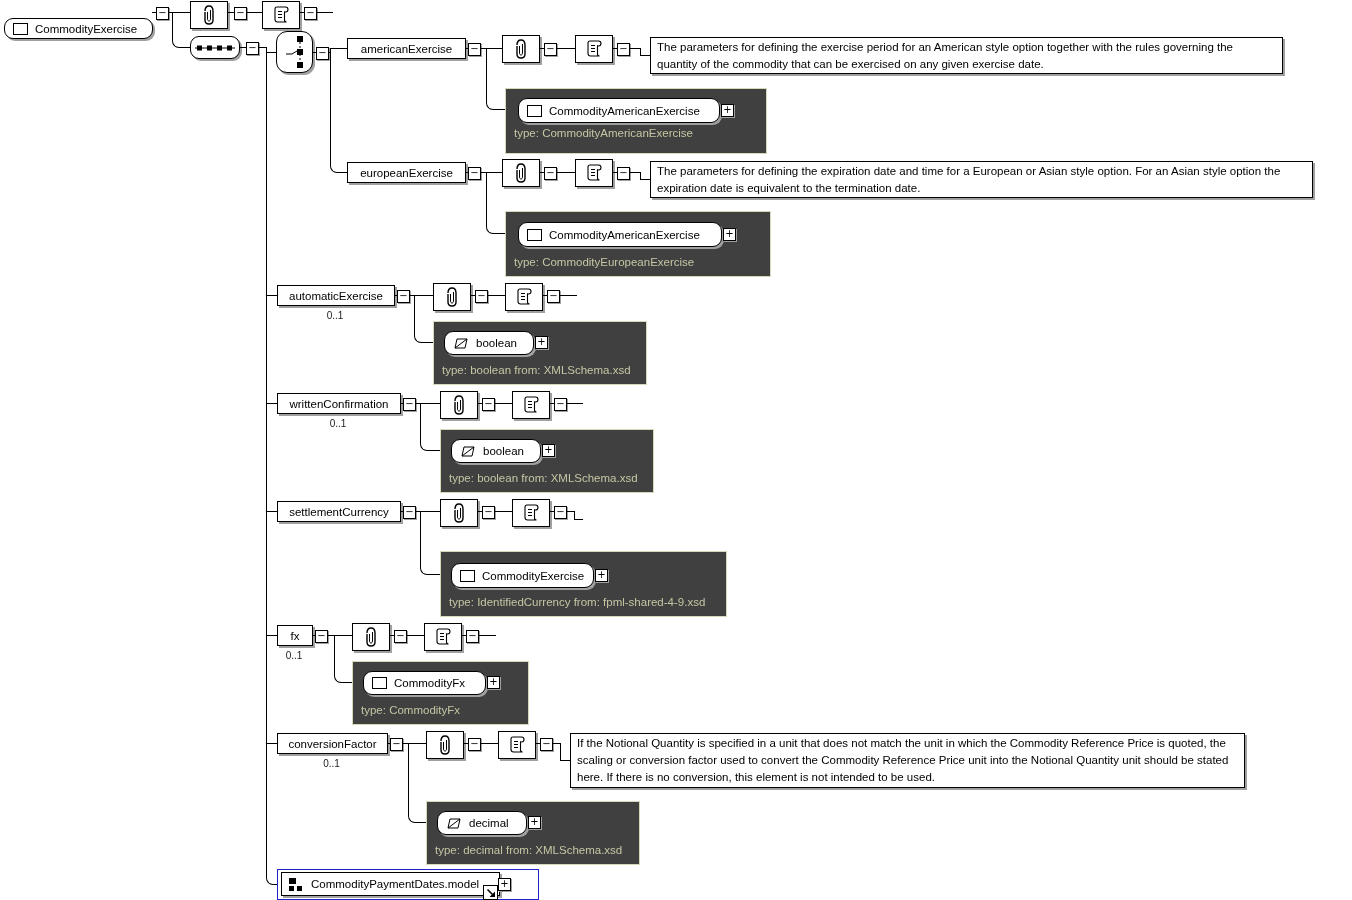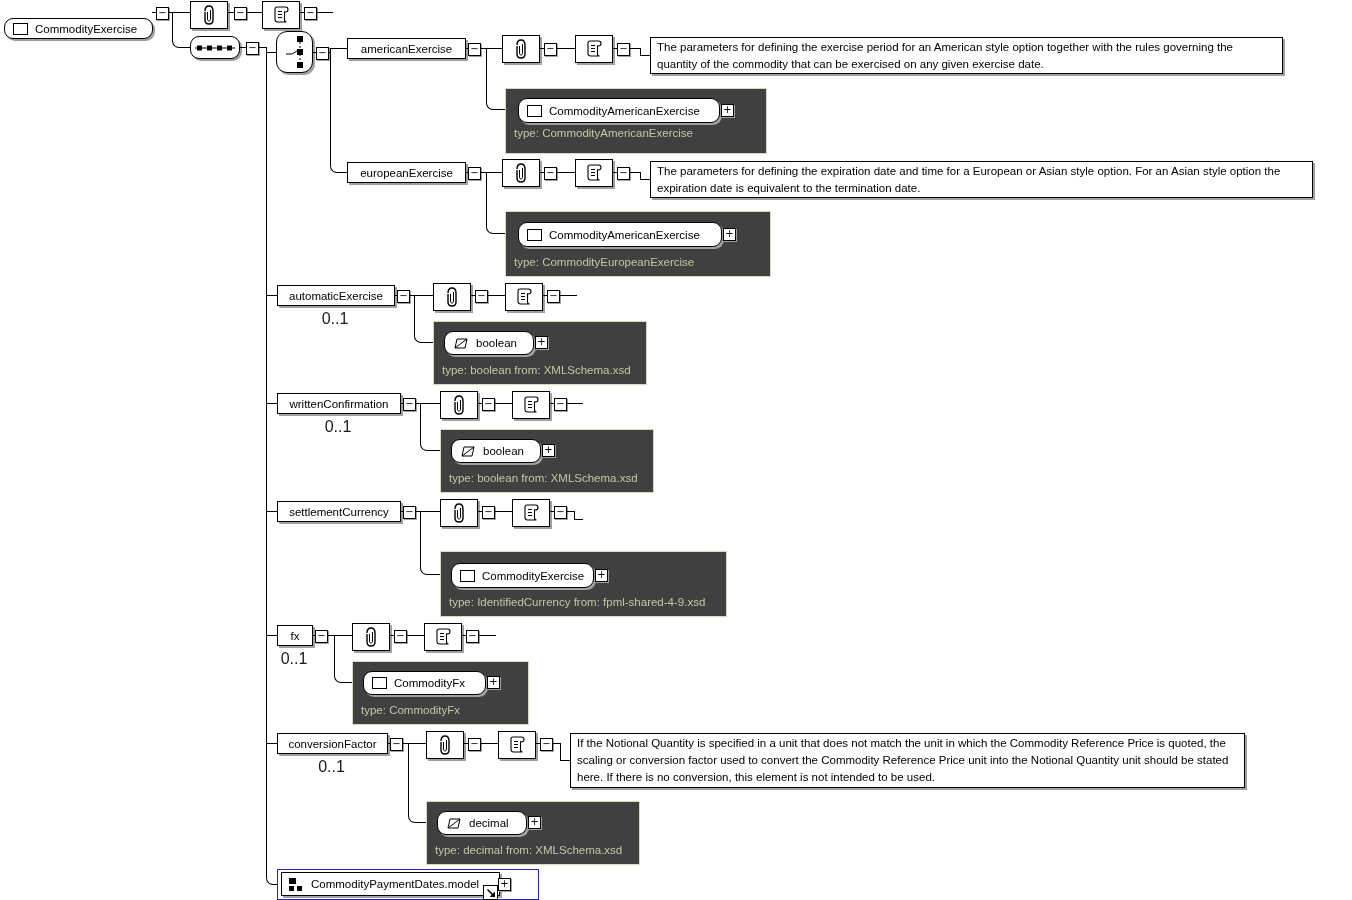--- a/index.html
+++ b/index.html
@@ -19,21 +19,21 @@
   
   .anno{position:absolute;background:#fff;border:1px solid #000;box-shadow:2px 2px 0 #a0a0a0;
         font-size:11.5px;line-height:17px;padding:1px 6px;display:flex;align-items:center;}
   
   .btn{position:absolute;width:11px;height:11px;background:#fff;border:1px solid #000;
        box-shadow:1px 1px 0 #a0a0a0;font:10px/10px "DejaVu Sans",sans-serif;text-align:center;
        box-sizing:content-box;cursor:pointer;}
   
   .ybox{position:absolute;background:#404040;border:1px solid #d8d8ba;}
   .typ{position:absolute;font-size:11.5px;color:#c6c6a4;white-space:nowrap;}
-  .occ{position:absolute;font-size:16px;color:#1a1a1a;text-align:center;}
+  .occ{position:absolute;font-size:10px;color:#1a1a1a;text-align:center;}
   
   .h{position:absolute;height:0;border-top:1px solid #000;}
   .v{position:absolute;width:0;border-left:1px solid #000;}
   .cbl{position:absolute;border-left:1px solid #000;border-bottom:1px solid #000;
        border-bottom-left-radius:7px;}
   
   .sq{display:inline-block;width:13px;height:10px;border:1px solid #000;background:#fff;flex:none;}
   .blue-sel{position:absolute;border:1px solid #2222cc;background:transparent;}
   .arrowbox{position:absolute;width:13px;height:13px;background:#fff;border:1px solid #000;
             display:flex;align-items:center;justify-content:center;}

